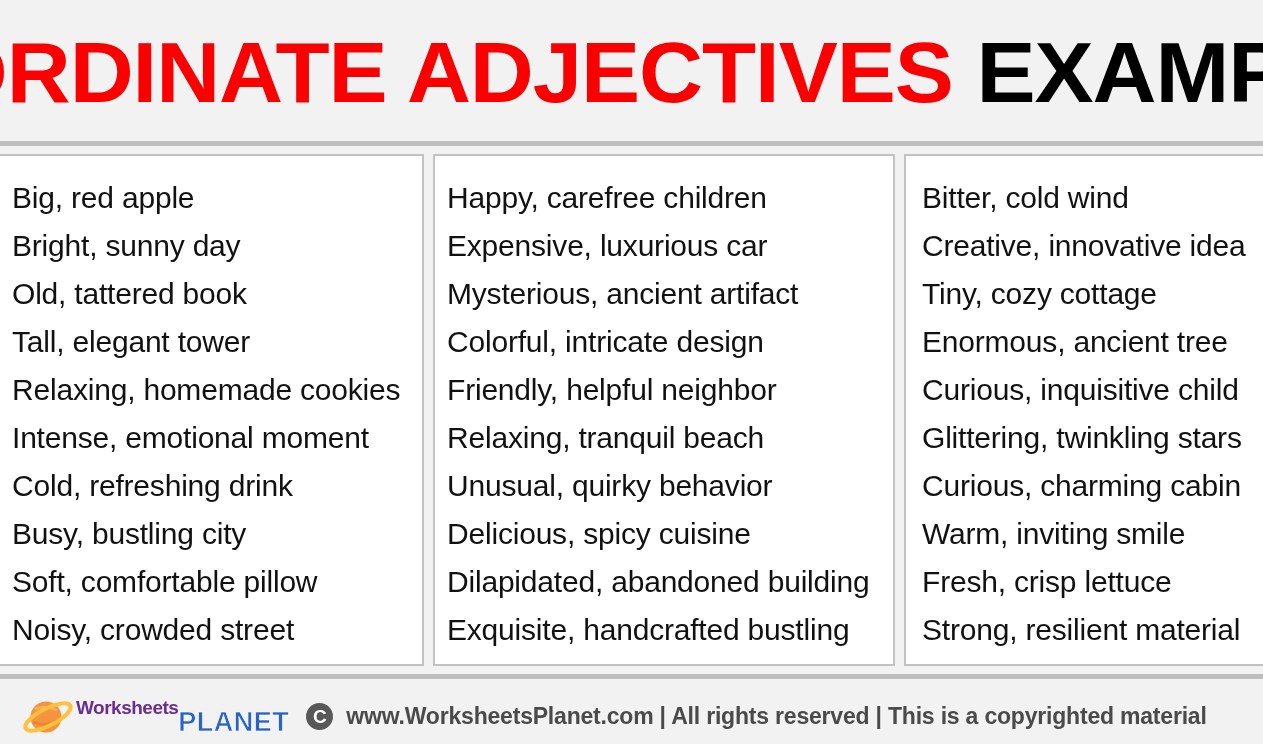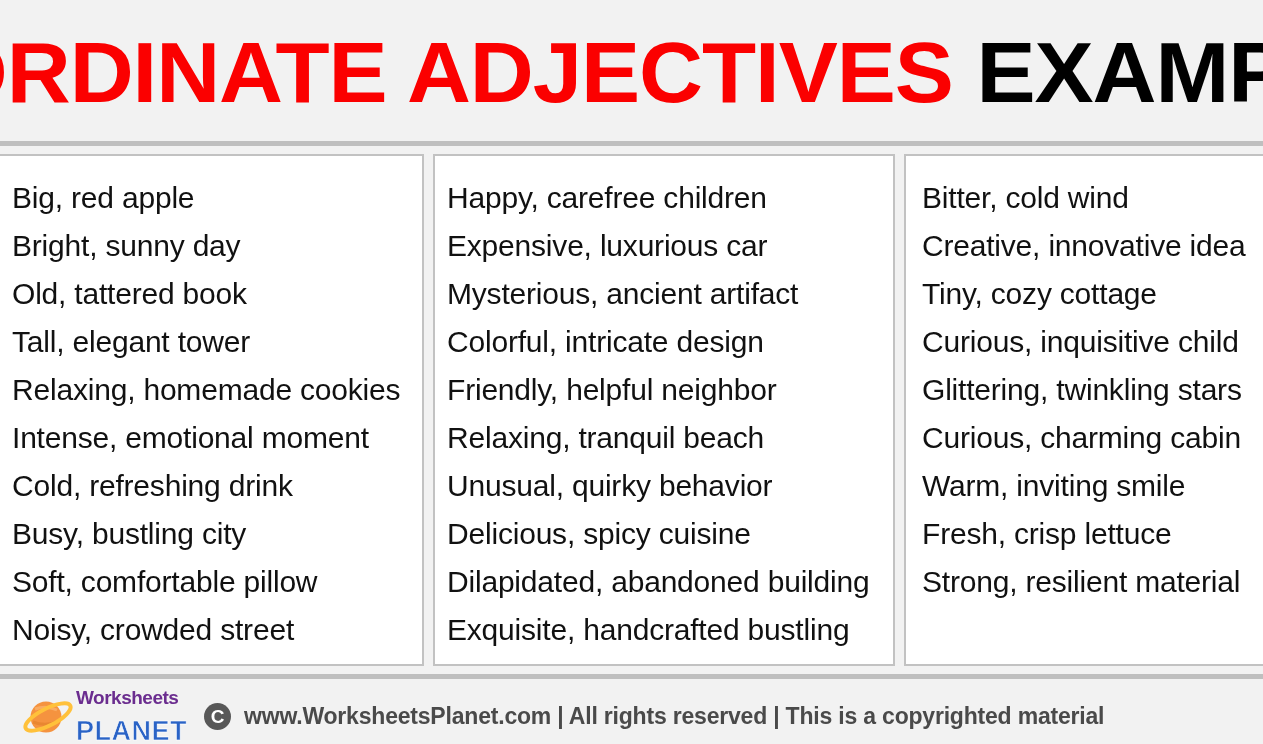--- a/index.html
+++ b/index.html
@@ -95,21 +95,21 @@
   }
   .logo {
     display: flex;
     align-items: center;
     gap: 4px;
     flex: 0 0 auto;
   }
   .planet-icon { flex: 0 0 auto; display: block; }
   .logo-words {
     display: flex;
-    flex-direction: column;
+    flex-direction: row;
     line-height: 1;
     margin-left: -4px;
   }
   .logo-worksheets {
     font-family: "Liberation Sans", sans-serif;
     font-weight: 700;
     font-size: 19px;
     color: #6b2d8f;
     letter-spacing: -0.5px;
   }
@@ -183,20 +183,21 @@
       <div class="item">Unusual, quirky behavior</div>
       <div class="item">Delicious, spicy cuisine</div>
       <div class="item">Dilapidated, abandoned building</div>
       <div class="item">Exquisite, handcrafted bustling</div>
     </div>
 
     <div class="card col3">
       <div class="item">Bitter, cold wind</div>
       <div class="item">Creative, innovative idea</div>
       <div class="item">Tiny, cozy cottage</div>
+      <div class="item">Enormous, ancient tree</div>
       <div class="item">Curious, inquisitive child</div>
       <div class="item">Glittering, twinkling stars</div>
       <div class="item">Curious, charming cabin</div>
       <div class="item">Warm, inviting smile</div>
       <div class="item">Fresh, crisp lettuce</div>
       <div class="item">Strong, resilient material</div>
     </div>
 
   </div>
 

